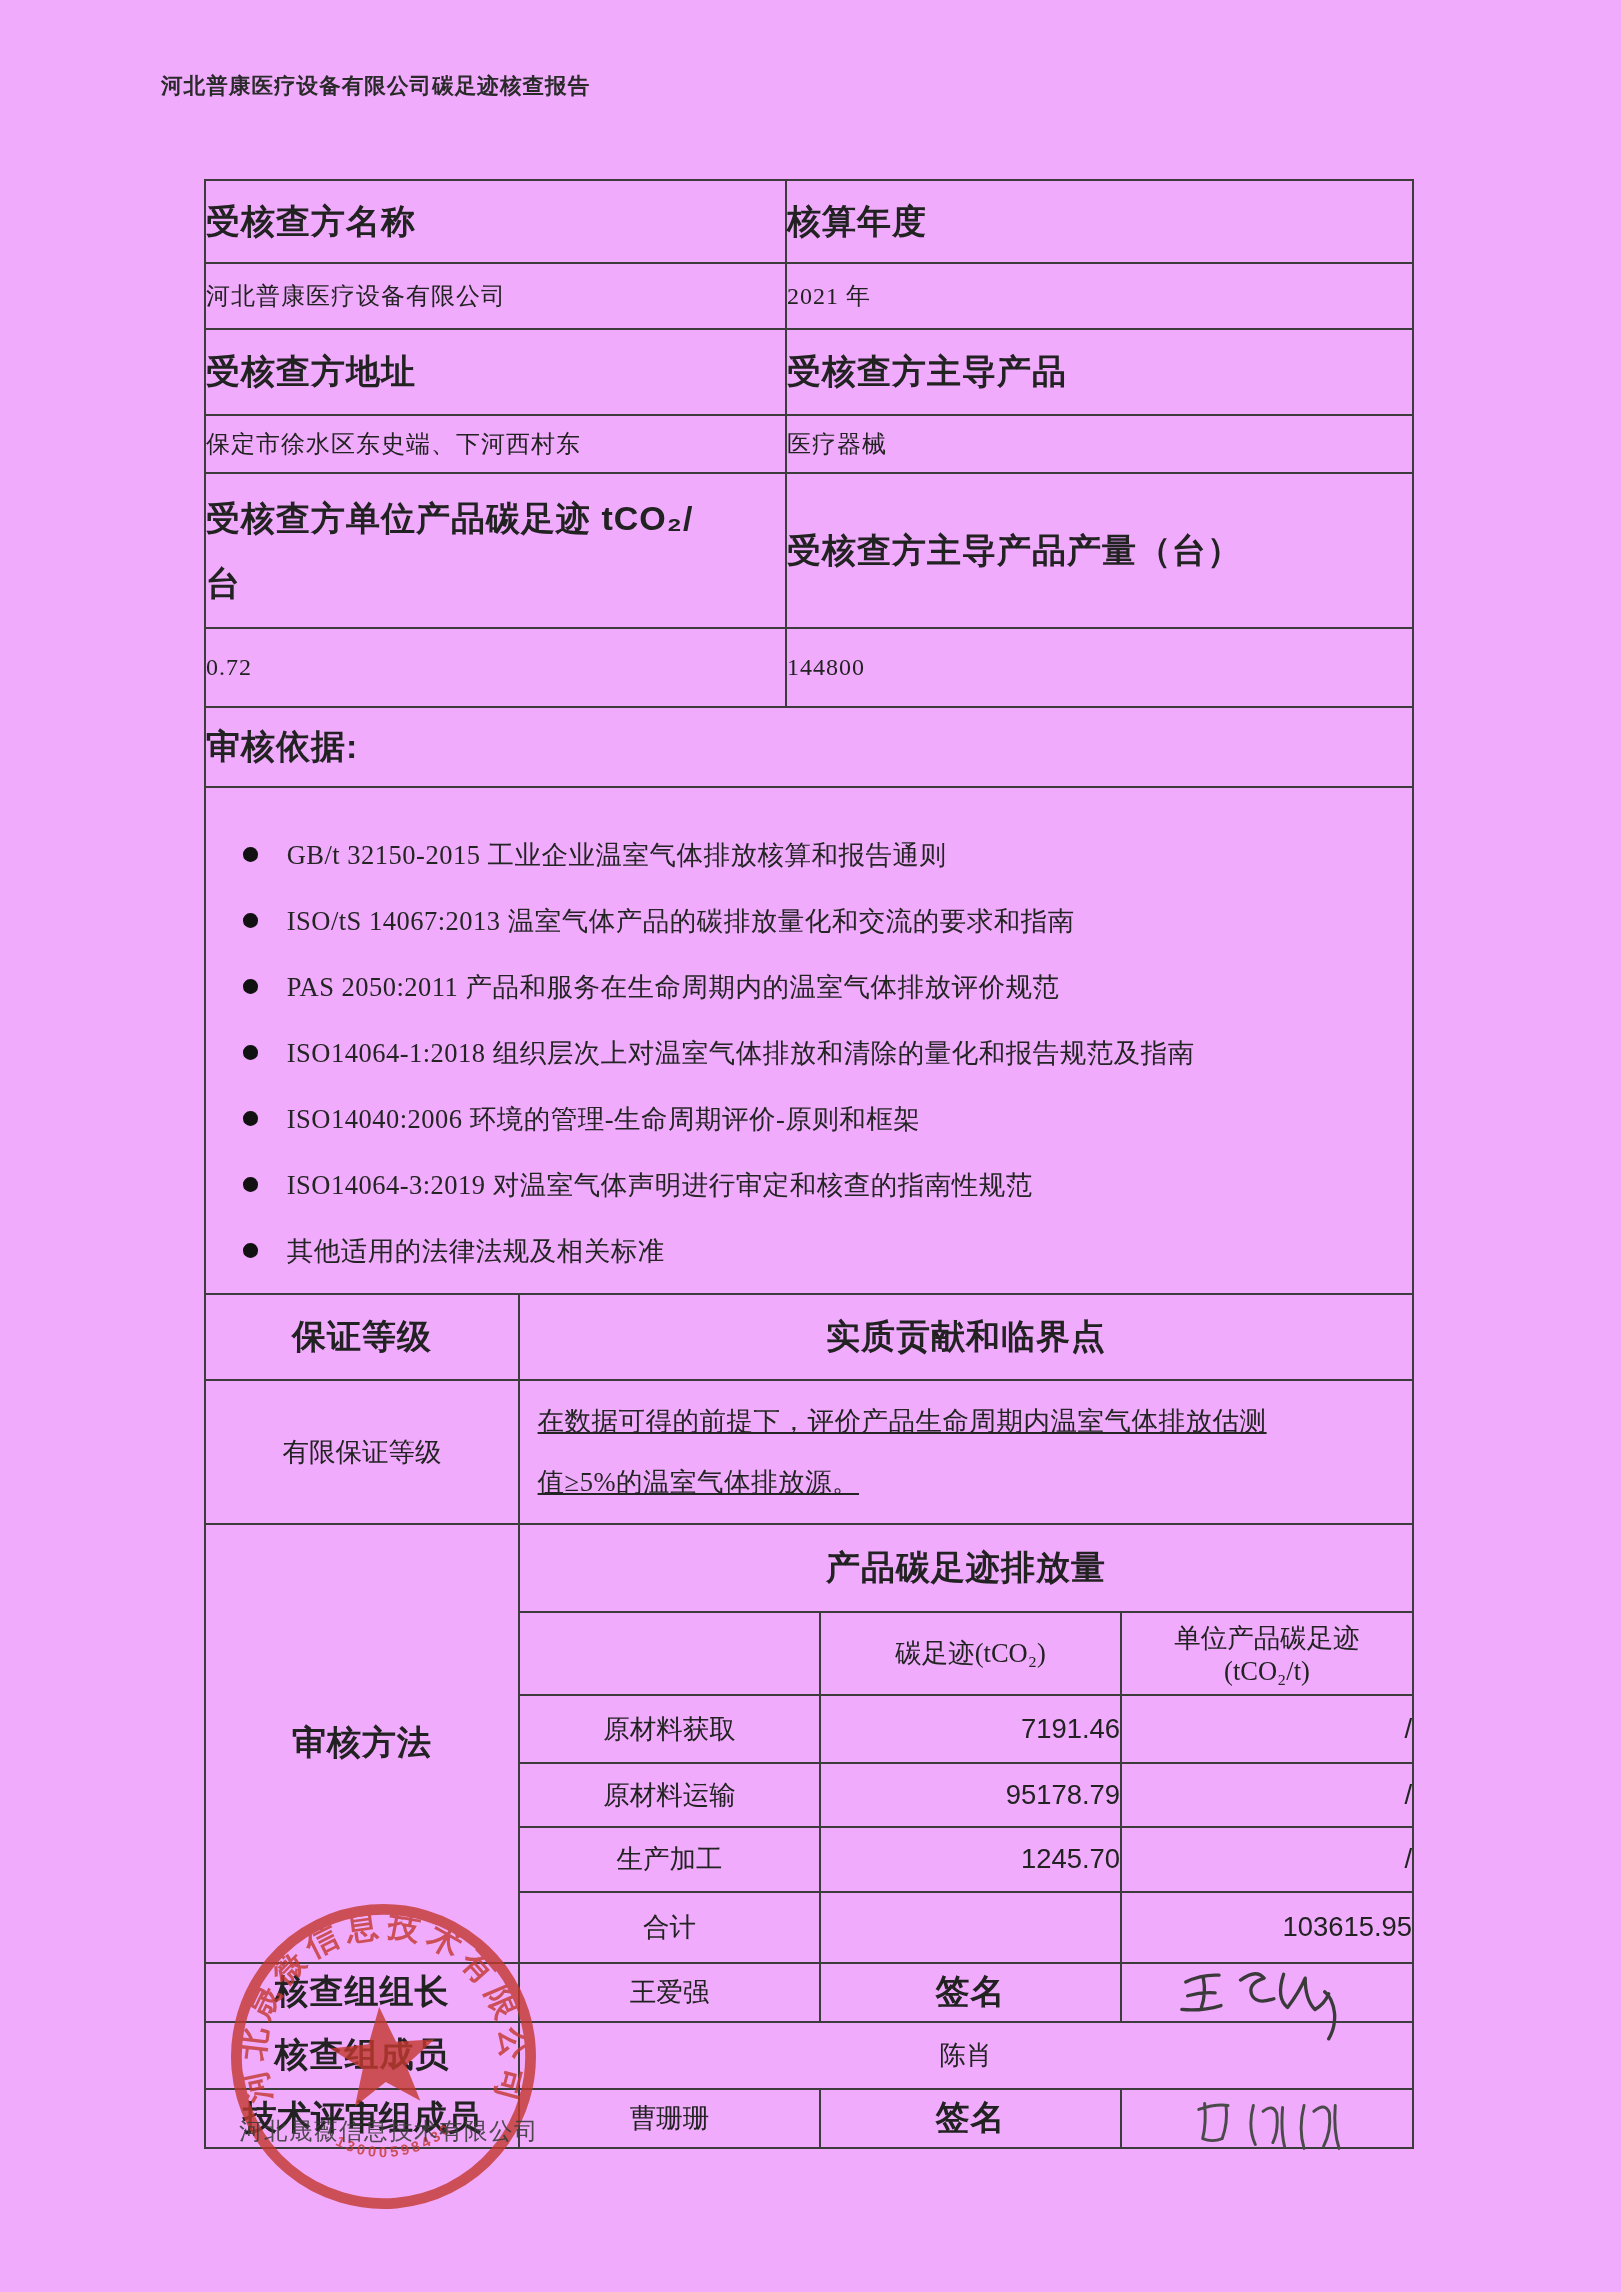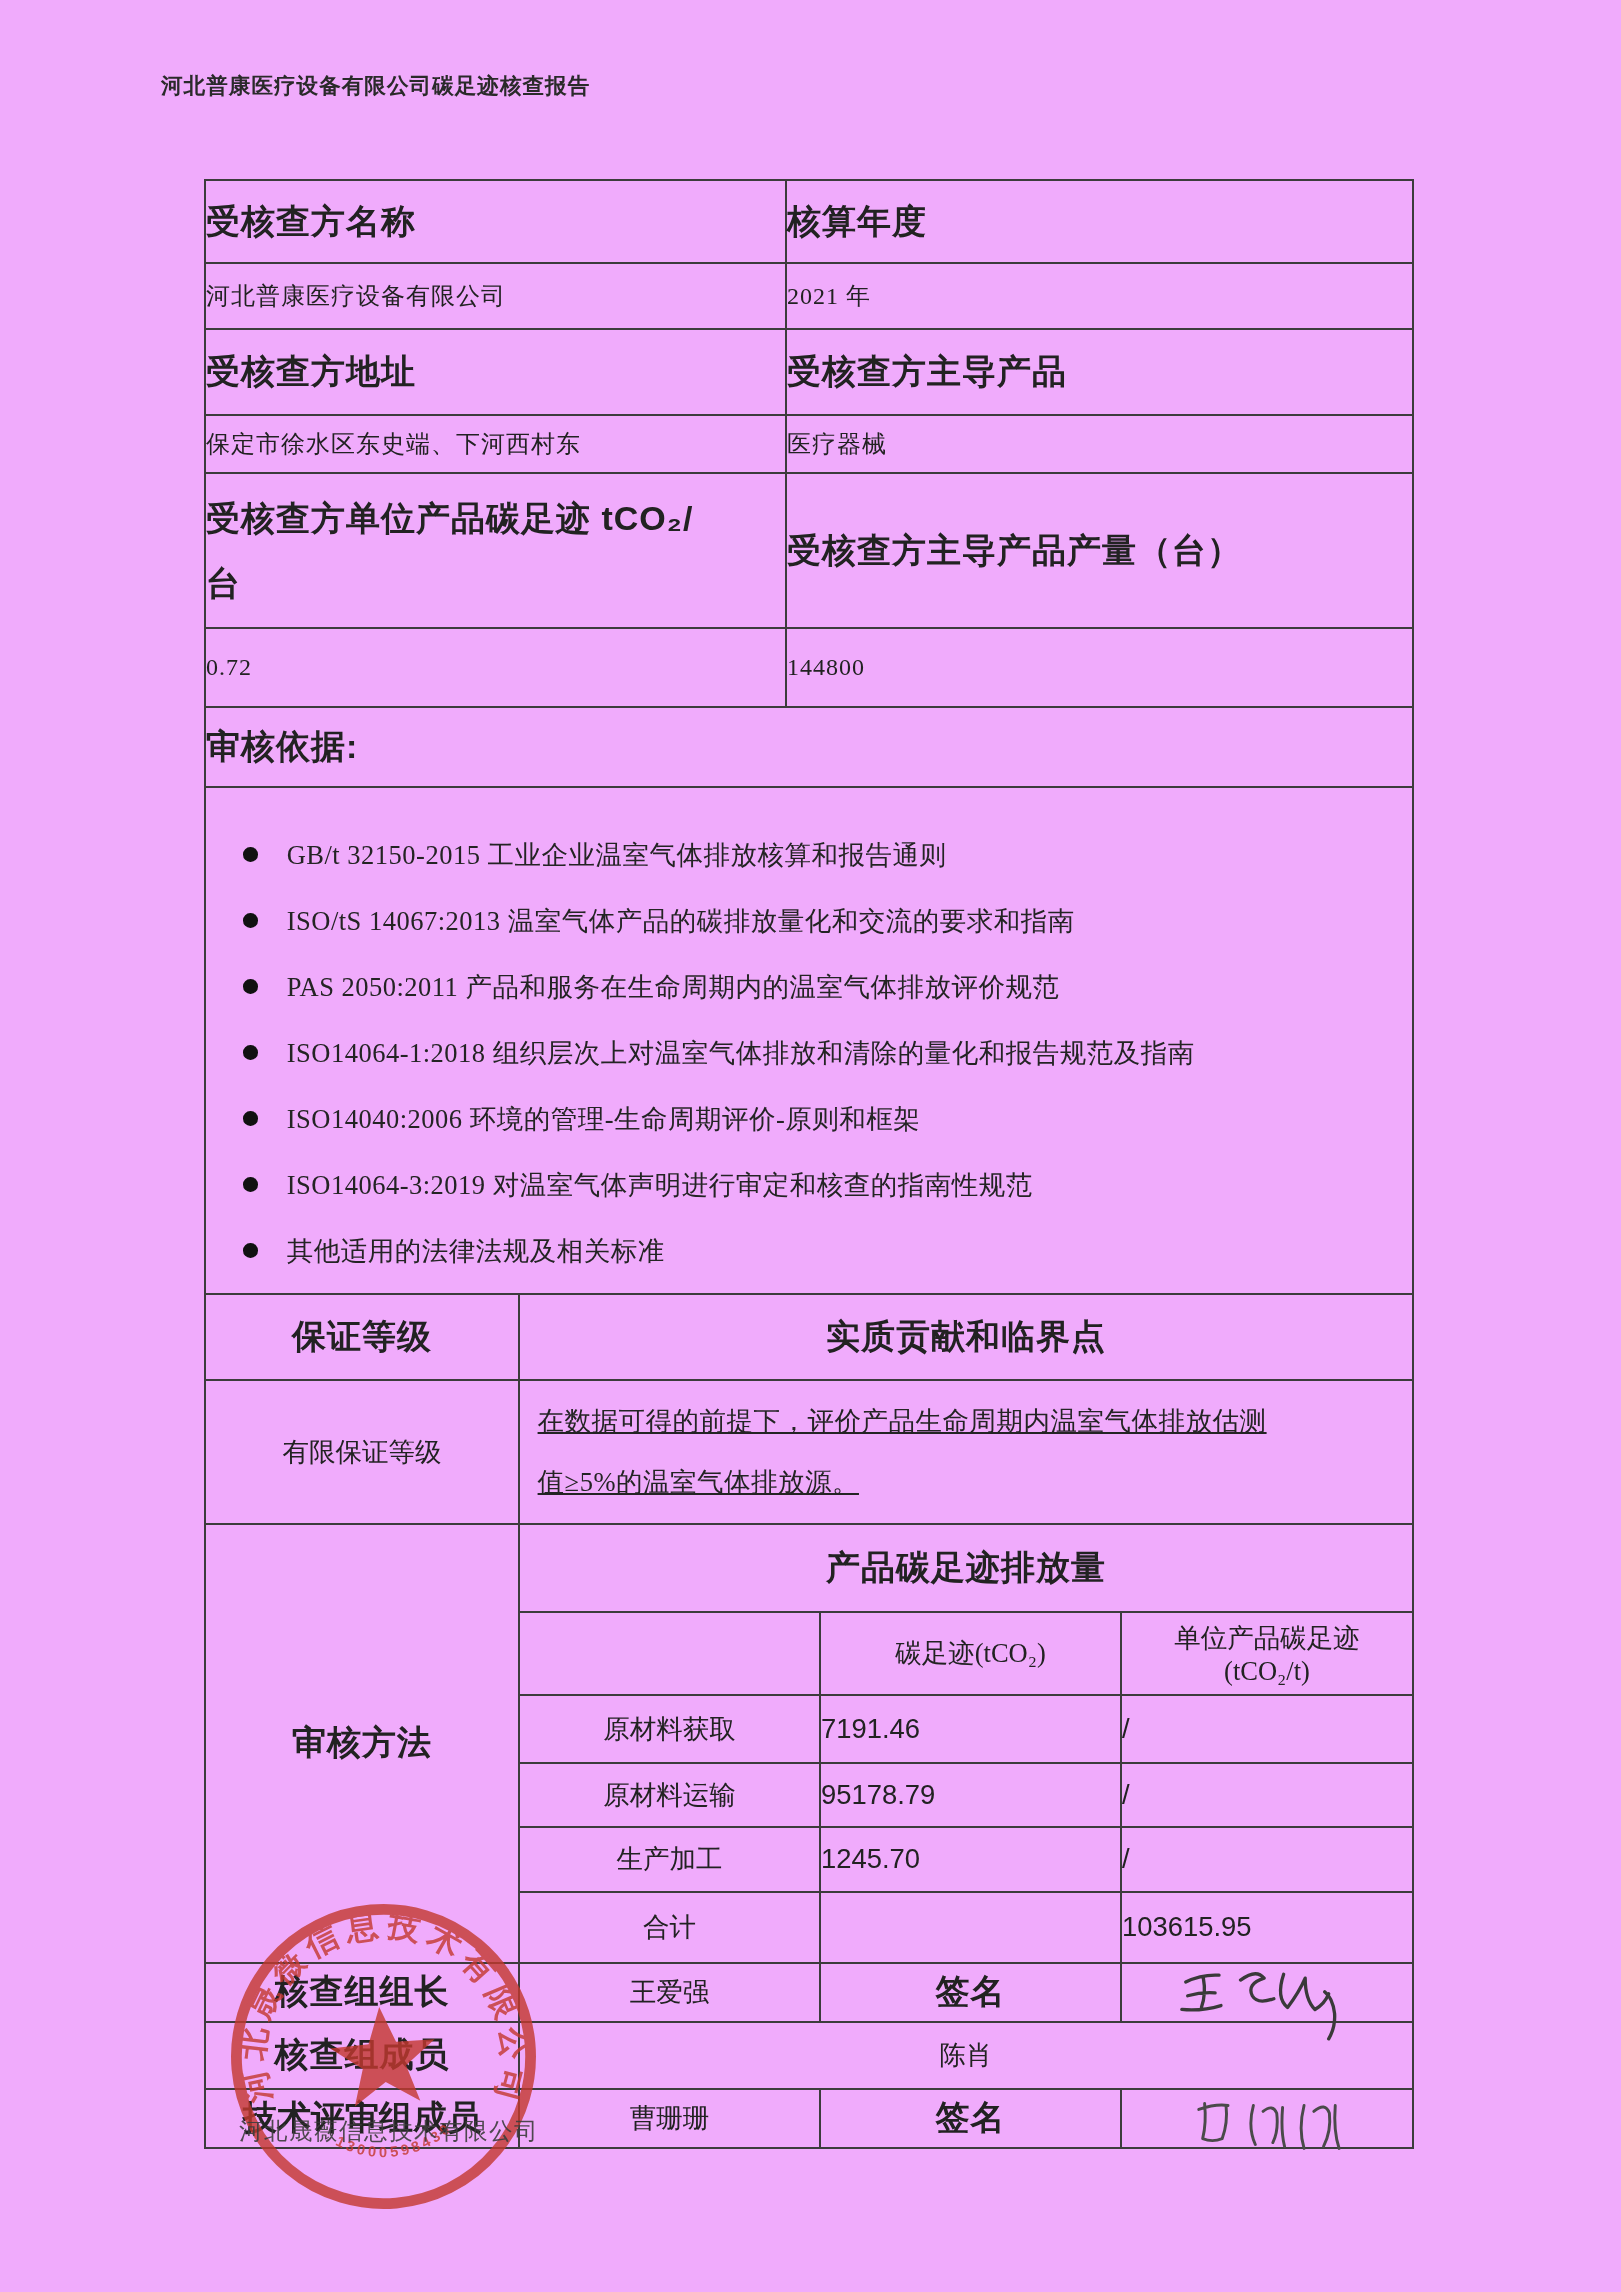--- a/index.html
+++ b/index.html
@@ -19,21 +19,21 @@
   }
   table.main td{
     border:2px solid #3c3c3c;padding:0 0 0 0;vertical-align:middle;
     color:#222;overflow:visible;
   }
   td.hd{font-family:"Liberation Sans","DejaVu Sans",sans-serif;font-weight:700;
     font-size:34px;color:#111;padding-left:23.5px;letter-spacing:1px;}
   td.val{font-size:24px;padding-left:23.5px;letter-spacing:1px;}
   td.ctr{text-align:center;padding-left:0;border-radius:30px;}
   td.subhd{font-size:26.5px;text-align:center;color:#262626;}
-  td.num{font-size:27.4px;text-align:left;font-family:"Liberation Sans","DejaVu Sans",sans-serif;color:#222;}
+  td.num{font-size:27.4px;text-align:right;font-family:"Liberation Sans","DejaVu Sans",sans-serif;color:#222;}
   .two-line div{line-height:1.9;}
   .bullets{padding:13.7px 9.8px 9.8px 37px;margin-top:20px;}
   .bullet-item{display:flex;align-items:center;height:66px;font-size:26.5px;letter-spacing:0.5px;color:#242424;}
   .bullet-dot{width:14.7px;height:14.7px;border-radius:50%;background:#111;margin-right:29px;flex:0 0 auto;}
   .limit-text{font-size:26.5px;line-height:2.3;padding:9.8px 13.7px 9.8px 17.6px;letter-spacing:0.5px;color:#242424;text-decoration:underline;}
   .sig-cell{position:relative;}
   .sig-cell svg{position:absolute;left:50%;top:50%;transform:translate(-50%,-46%);overflow:visible;}
   .stamp-wrap{position:absolute;left:207px;top:1880px;width:353px;height:353px;pointer-events:none;}
   .stamp-company-text{
     position:absolute;left:239px;top:2115px;width:314px;font-size:23.5px;color:#3d3d3d;

